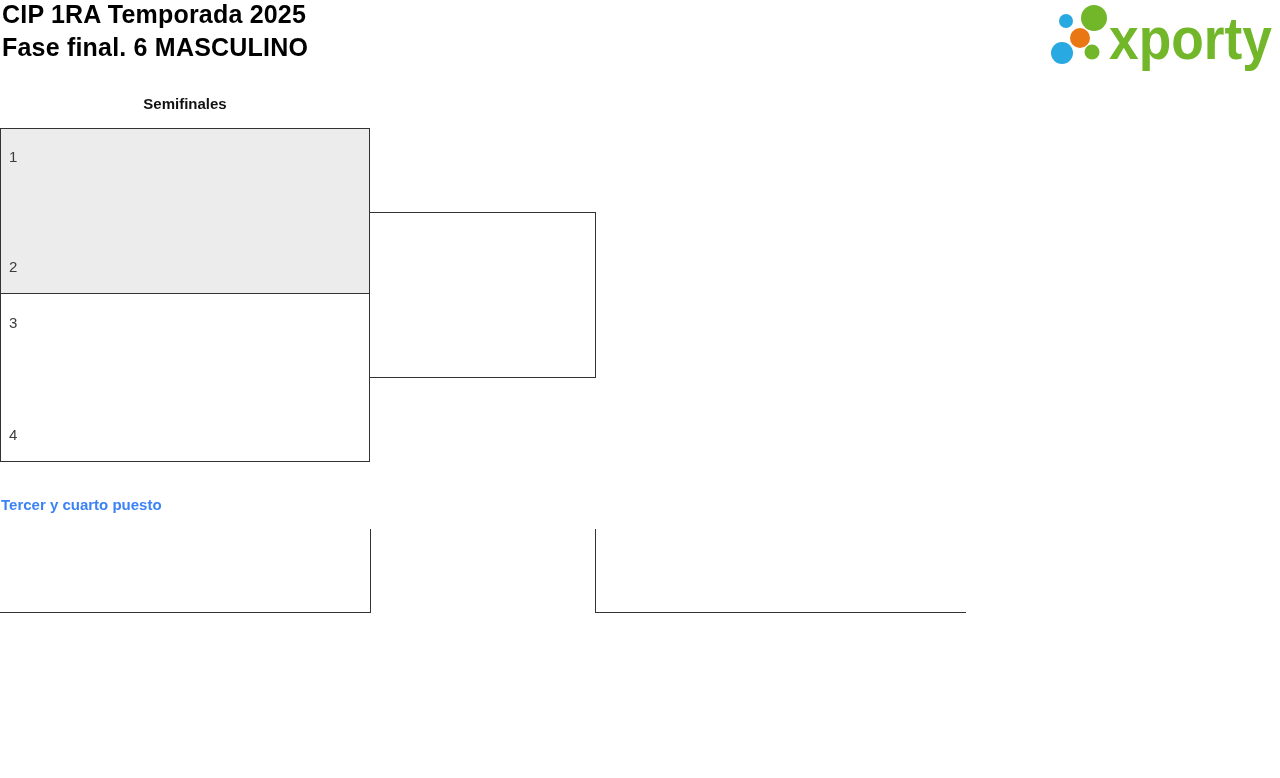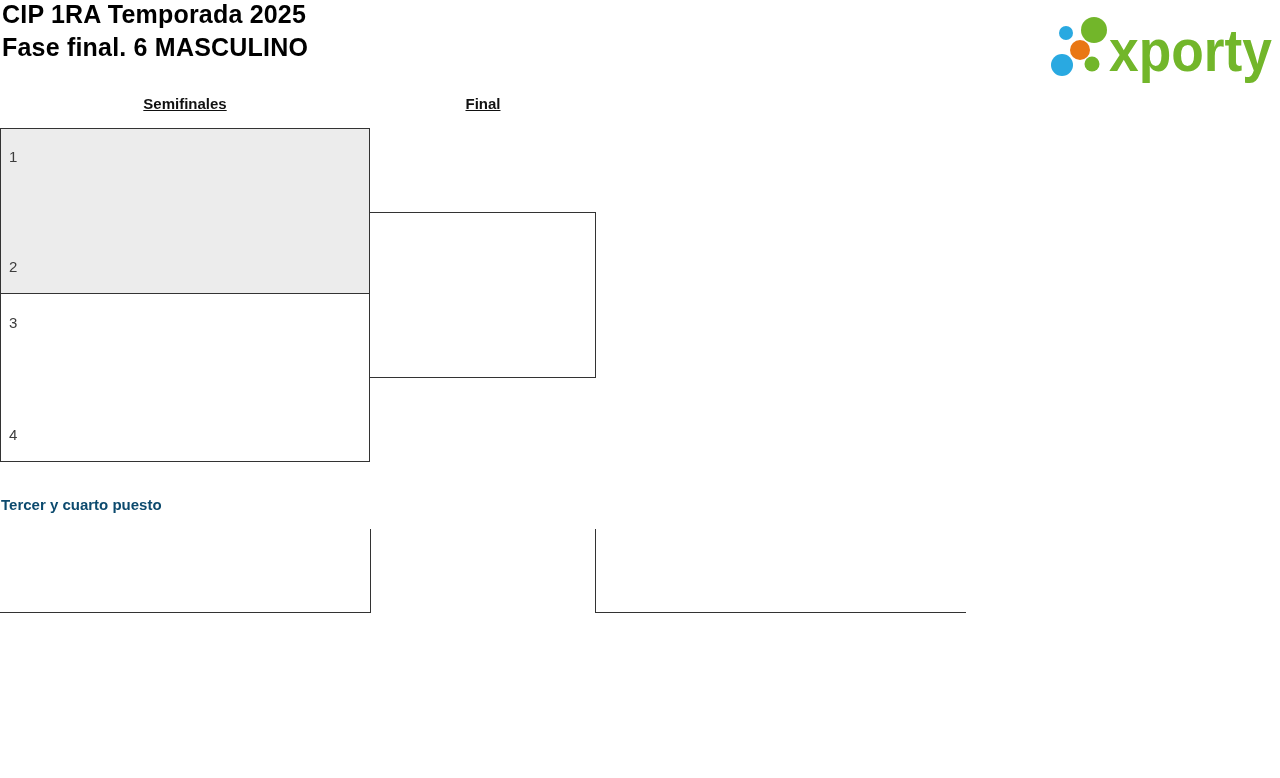--- a/index.html
+++ b/index.html
@@ -28,40 +28,39 @@
     font-weight: 700;
     line-height: 33px;
     letter-spacing: 0.2px;
     white-space: nowrap;
   }
 
   
   .logo {
     position: absolute;
     left: 1048px;
-    top: 16px;
+    top: 4px;
     width: 228px;
     height: 70px;
   }
   .logo svg { display: block; }
   .logo text {
     font-family: "Liberation Sans", sans-serif;
     font-weight: 700;
   }
 
   
   .round-header {
     position: absolute;
     top: 94px;
     font-size: 15px;
     font-weight: 600;
     line-height: 20px;
     color: #111111;
     text-align: center;
-    text-decoration: underline;
   }
   .rh-semis { left: 0px; width: 370px; }
   .rh-final { left: 370px; width: 226px; }
 
   
   .match {
     position: absolute;
     box-sizing: border-box;
     border: 1.5px solid #333333;
     background: #ffffff;
@@ -92,21 +91,21 @@
   .s4 { top: 133px; }
 
   
   .third-title {
     position: absolute;
     left: 1px;
     top: 495px;
     font-size: 15px;
     font-weight: 600;
     line-height: 20px;
-    color: #0c4a6e;
+    color: #3b82f6;
     white-space: nowrap;
   }
   .third-frag {
     position: absolute;
     box-sizing: border-box;
     background: #ffffff;
   }
   .third-left {
     left: 0px; top: 529px;
     width: 370.5px; height: 83.5px;
@@ -135,21 +134,20 @@
       <circle cx="18" cy="17" r="7" fill="#29a9e1"></circle>
       <circle cx="46" cy="14" r="13" fill="#72b62a"></circle>
       <circle cx="32" cy="34" r="10" fill="#e97713"></circle>
       <circle cx="14" cy="49" r="11" fill="#29a9e1"></circle>
       <circle cx="44" cy="48" r="7.5" fill="#72b62a"></circle>
       <text x="61" y="55" font-size="60" textLength="163" lengthAdjust="spacingAndGlyphs" fill="#72b62a">xporty</text>
     </svg>
   </div>
 
   <div class="round-header rh-semis">Semifinales</div>
-  <div class="round-header rh-final">Final</div>
 
   <div class="match sf1">
     <span class="seed s1">1</span>
     <span class="seed s2">2</span>
   </div>
 
   <div class="match sf2">
     <span class="seed s3">3</span>
     <span class="seed s4">4</span>
   </div>

